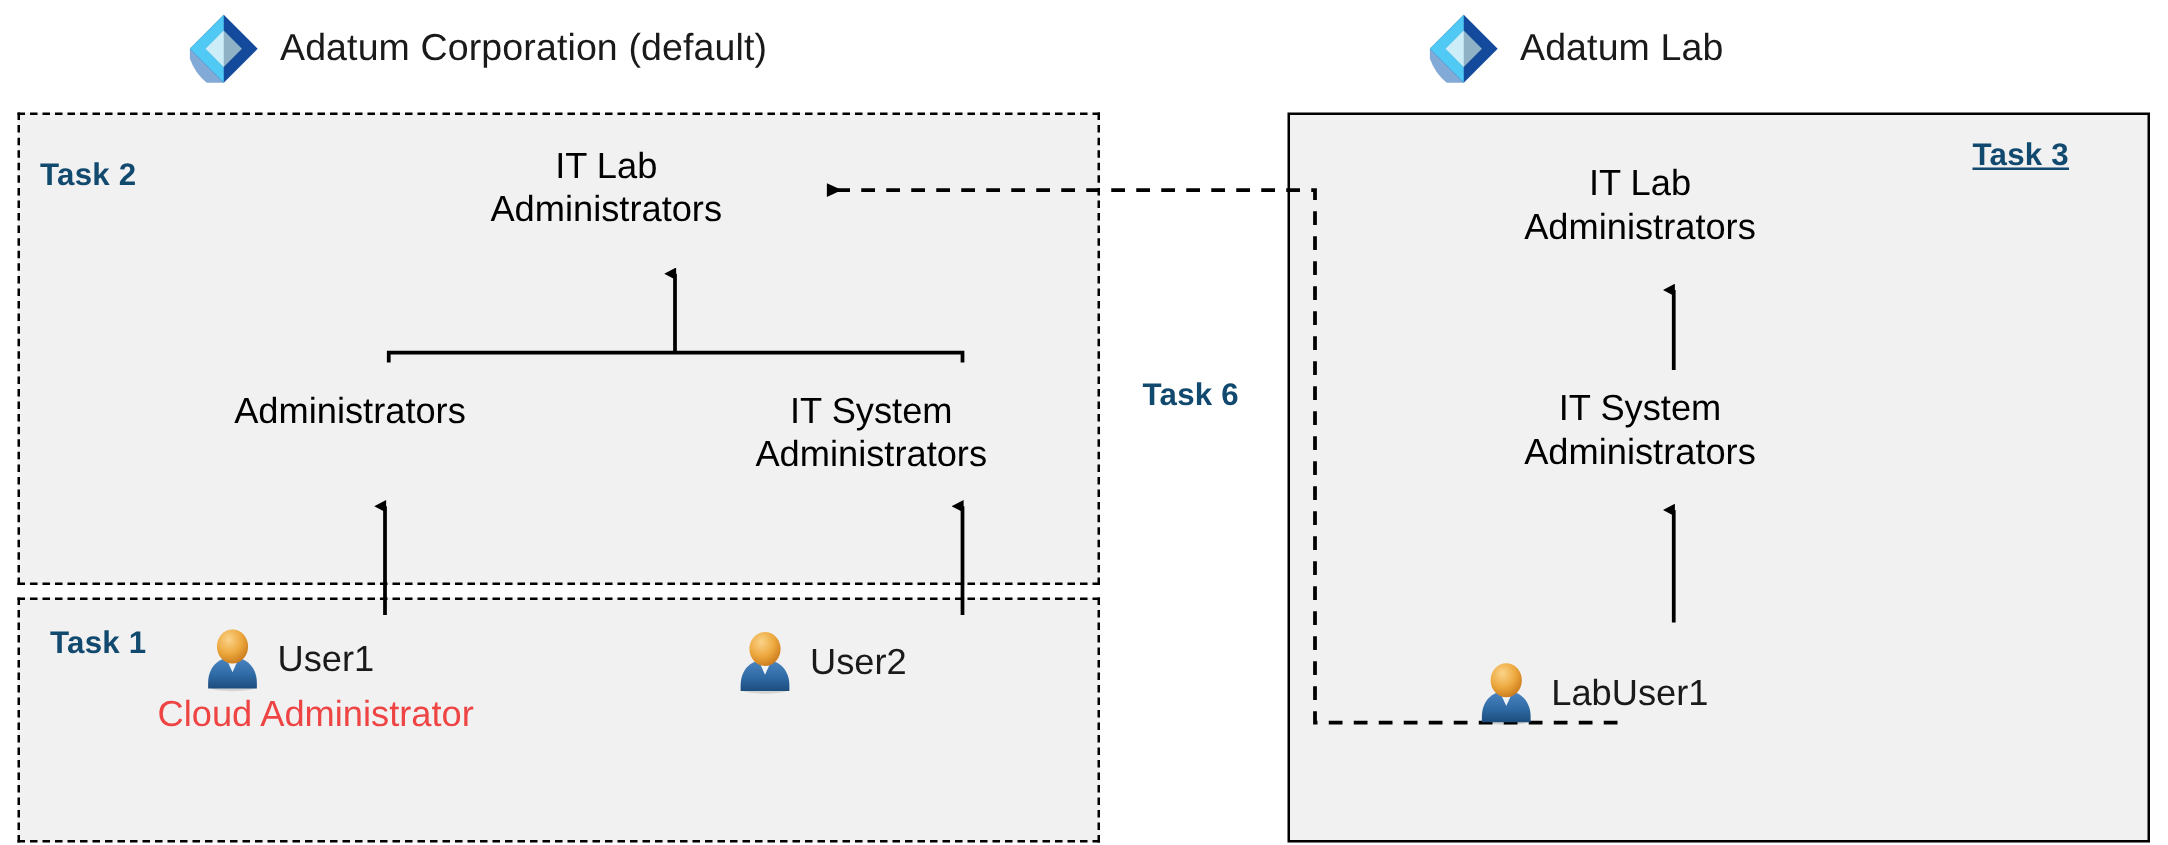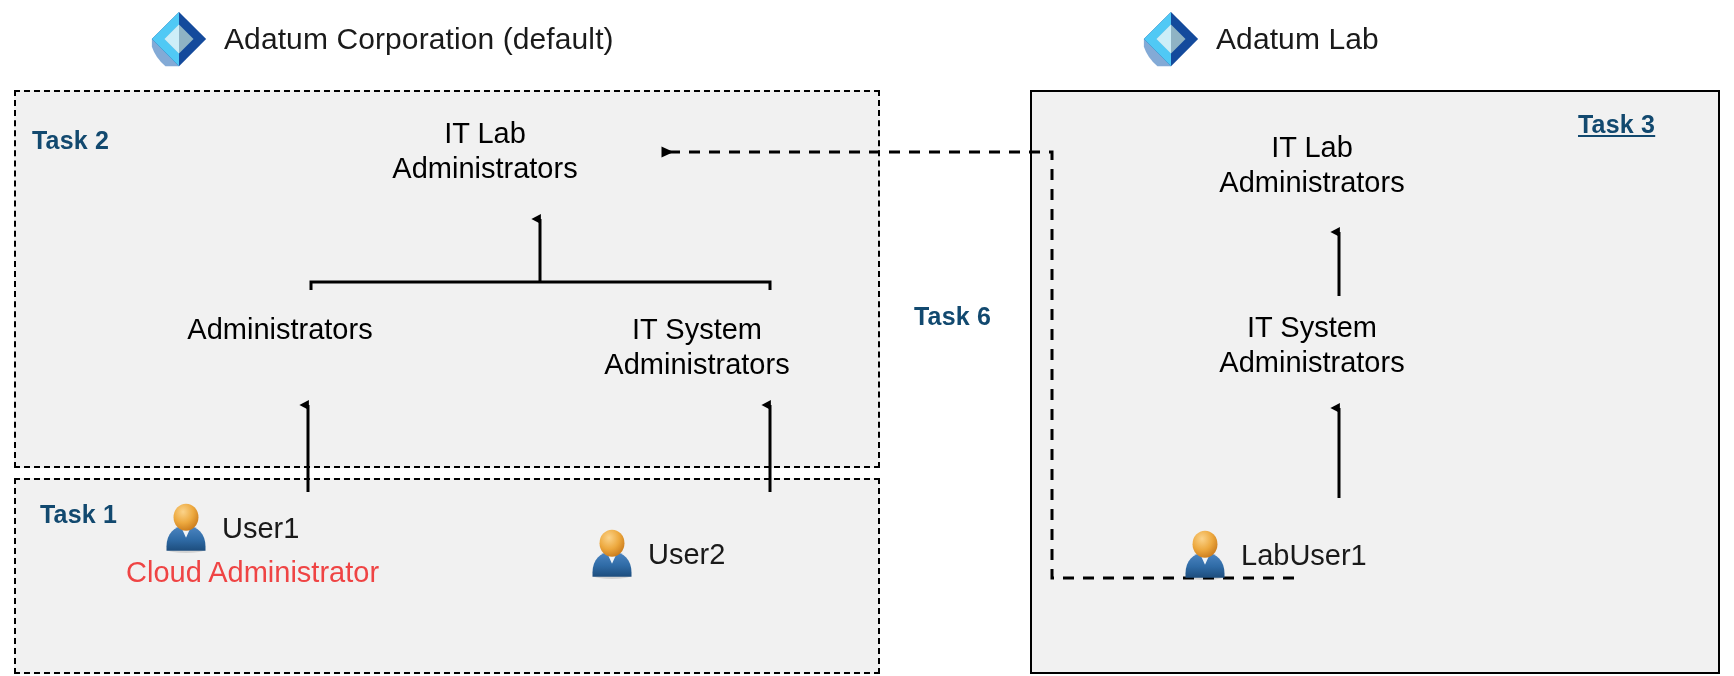--- a/index.html
+++ b/index.html
@@ -59,21 +59,21 @@
   .user-row{display:flex;align-items:center;gap:10px;}
   .user-name{font-size:29px;color:#1a1a1a;white-space:nowrap;}
   .user-role{
     font-size:29px;color:#ef4444;white-space:nowrap;text-align:center;
     margin-top:2px;
   }
   .user-icon{width:52px;height:52px;display:block;flex:none;}
 
   #user-entry-1{left:160px;top:502px;}
   #user-entry-1 .user-role{margin-left:-34px;}
-  #user-entry-2{left:586px;top:528px;}
+  #user-entry-2{left:586px;top:504px;}
   #user-entry-2 .user-role{margin-left:-50px;}
   #user-entry-3{left:1179px;top:529px;}
 
   
   #connector-layer{position:absolute;left:0;top:0;width:1734px;height:676px;
     pointer-events:none;}
 </style>
 </head>
 <body>
 

